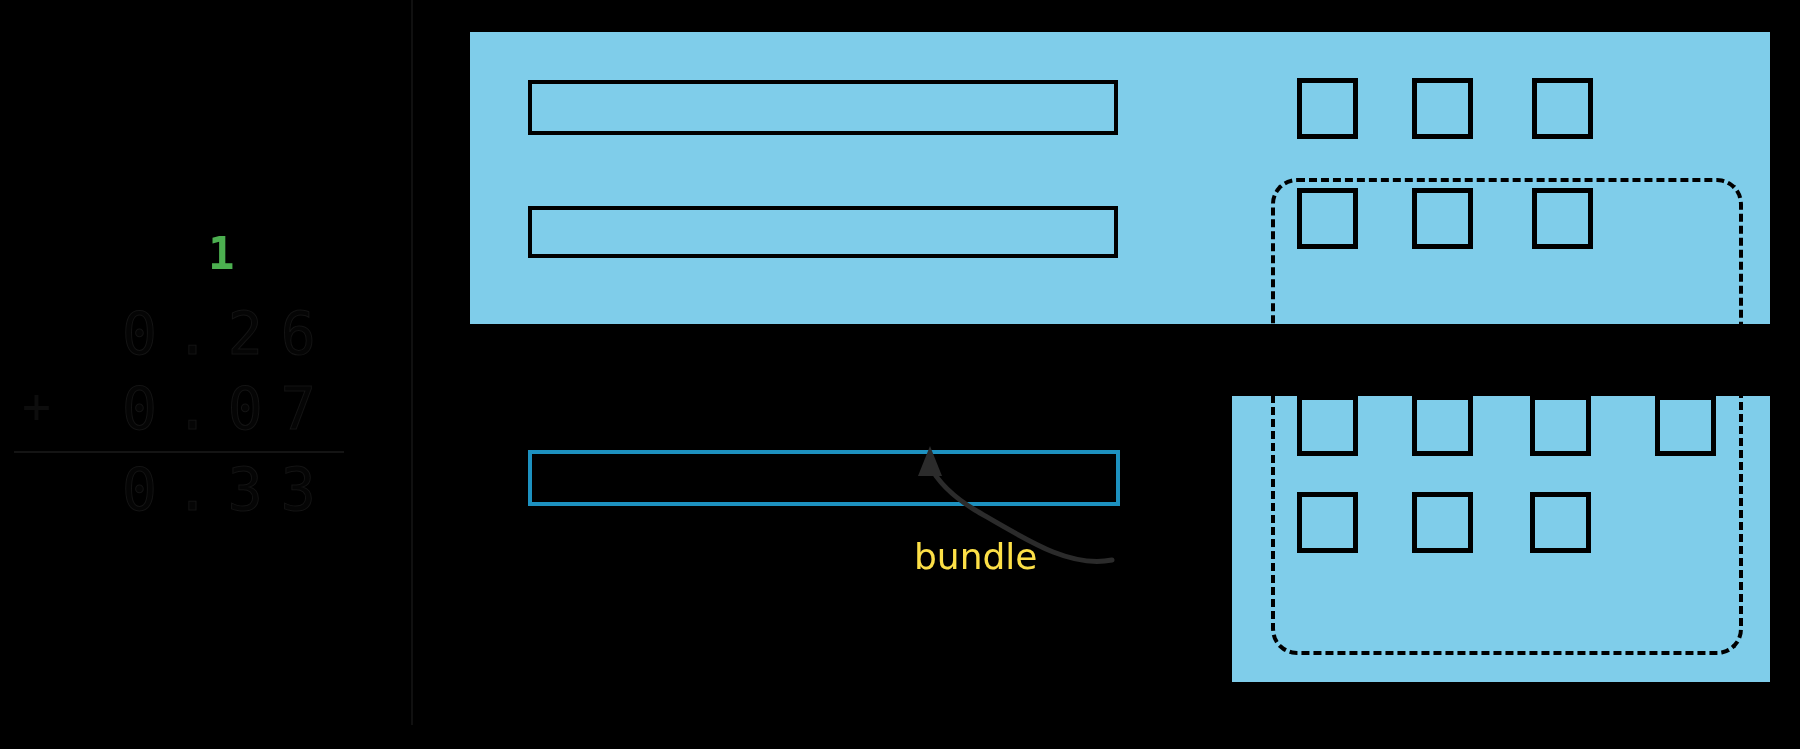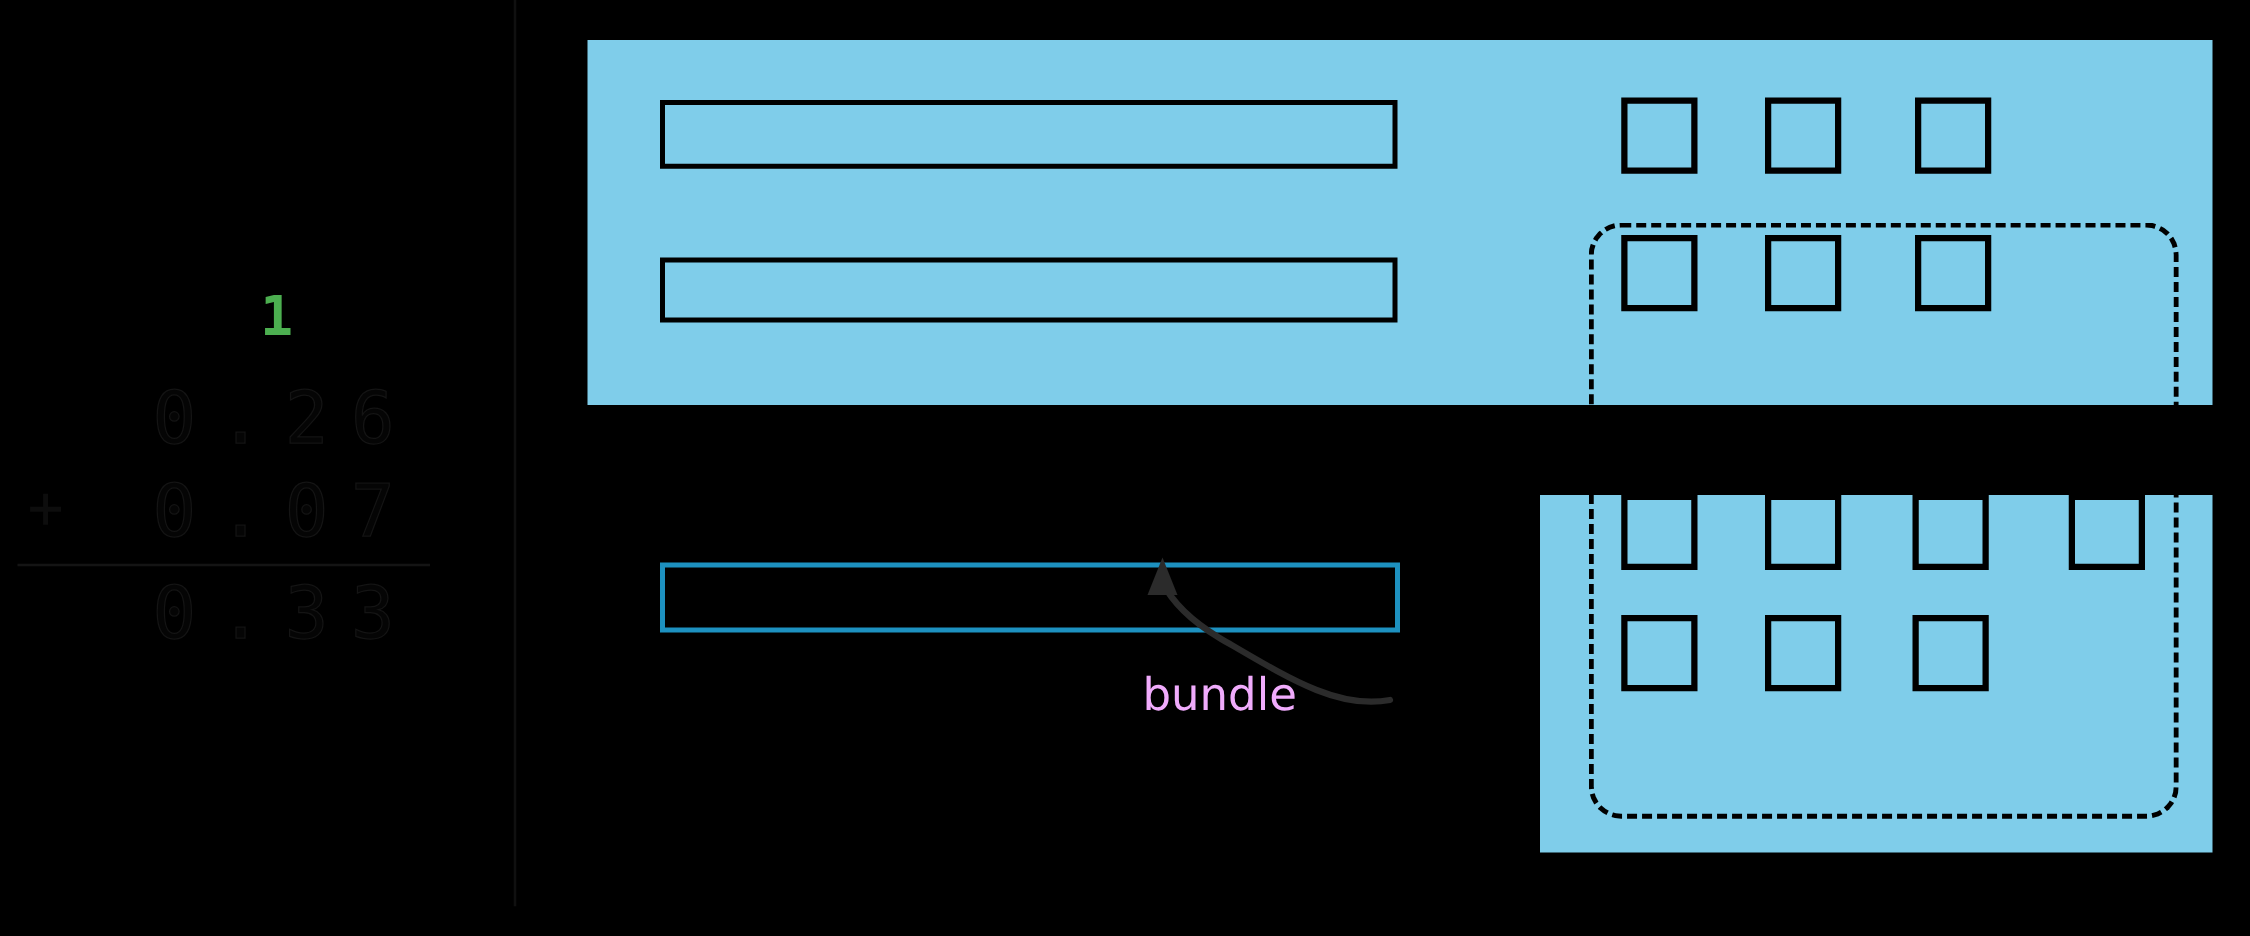--- a/index.html
+++ b/index.html
@@ -34,21 +34,21 @@
 
   
   .dashbox{position:absolute;box-sizing:border-box;
            border:4px dashed #000;border-radius:26px;}
   #dash-top{left:1271px;top:178px;width:472px;height:180px;
             border-bottom:none;border-bottom-left-radius:0;border-bottom-right-radius:0;}
   #dash-bottom{left:1271px;top:330px;width:472px;height:325px;
                border-top:none;border-top-left-radius:0;border-top-right-radius:0;}
 
   
-  #bundle-label{position:absolute;left:914px;top:536px;font-size:36px;color:#f0abfc;}
+  #bundle-label{position:absolute;left:914px;top:536px;font-size:36px;color:#fde047;}
   #arrow-svg{position:absolute;left:880px;top:430px;width:300px;height:180px;overflow:visible;}
 </style>
 </head>
 <body>
 
 <div id="arith">
 
   <div class="carry" style="left:208px;top:228px;">1</div>
 
   <div class="digits" style="left:122px;top:300px;">0.26</div>

